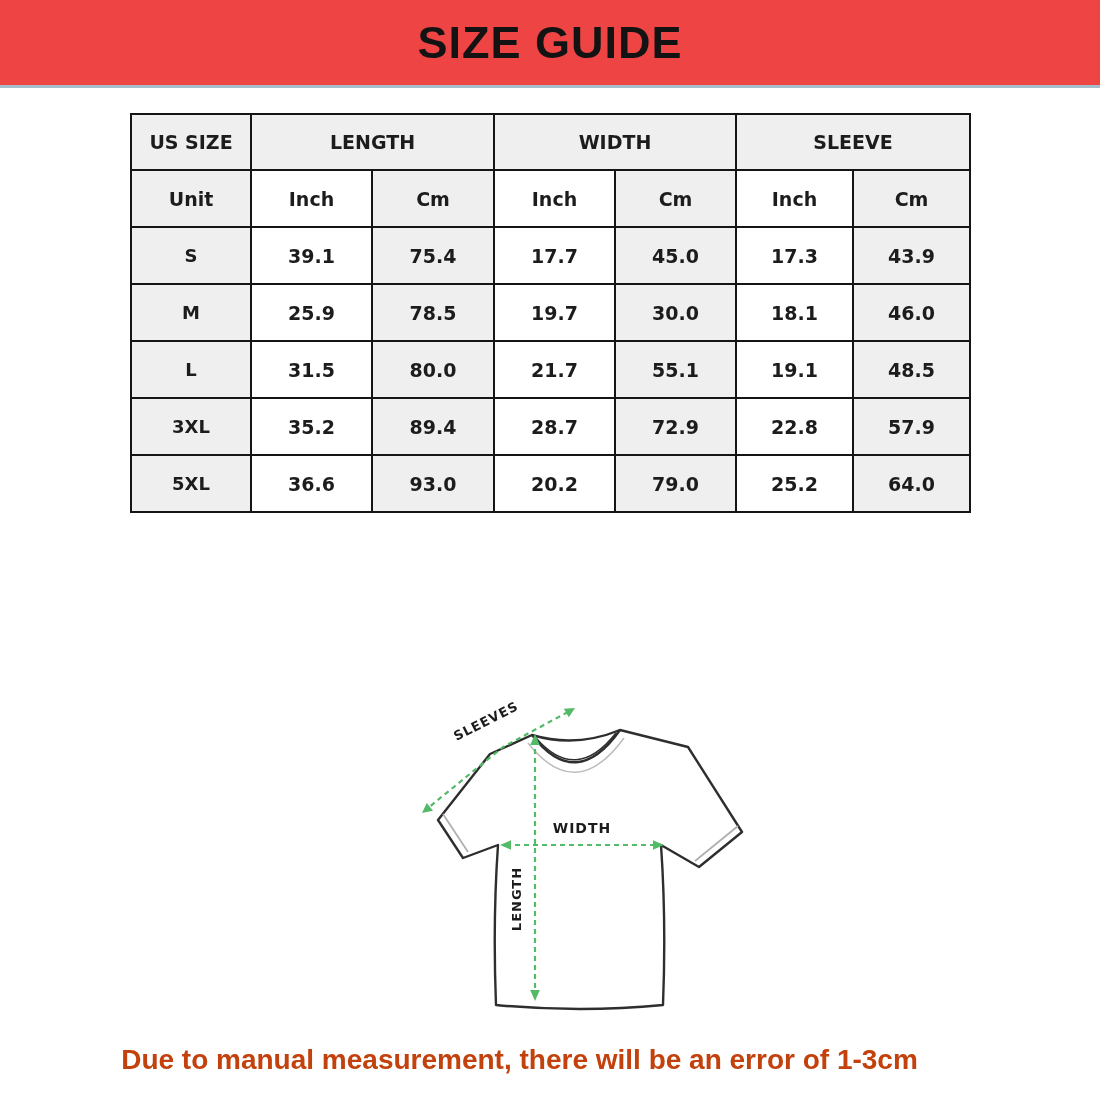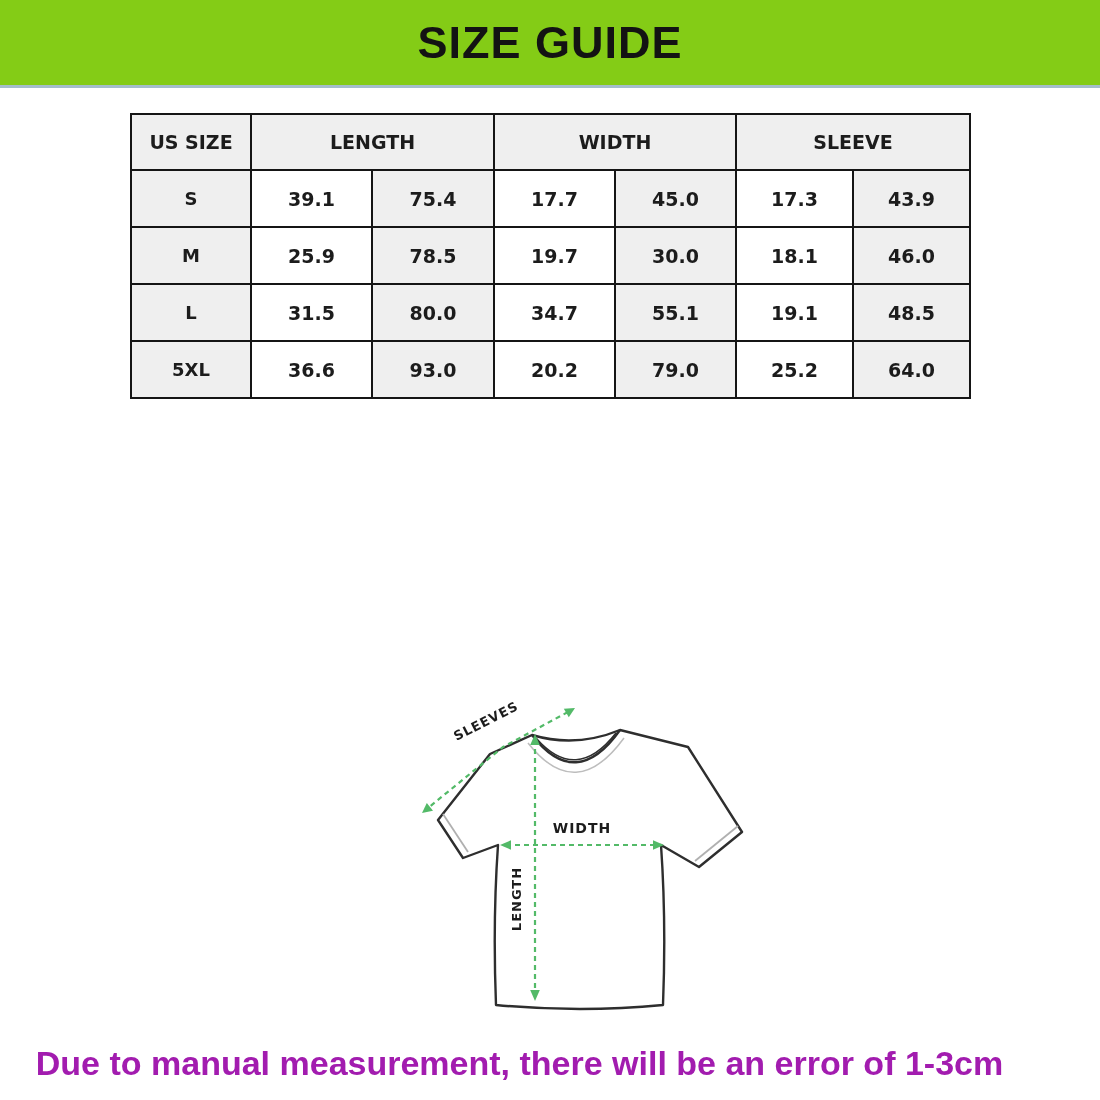--- a/index.html
+++ b/index.html
@@ -3,21 +3,21 @@
 <meta charset="utf-8">
 <style>
   html,body{margin:0;padding:0;}
   body{
     width:1100px;height:1100px;position:relative;background:#ffffff;
     font-family:"DejaVu Sans", sans-serif;color:#1a1a1a;overflow:hidden;
   }
   
   .banner{
     position:absolute;top:0;left:0;width:1100px;height:85px;
-    background:#84cc16;border-bottom:3px solid #a5becb;
+    background:#ef4444;border-bottom:3px solid #a5becb;
     display:flex;align-items:center;justify-content:center;
   }
   .banner-title{
     margin:0;font-family:"Liberation Sans", sans-serif;
     font-size:45px;font-weight:800;letter-spacing:1px;color:#131313;
   }
   
   table.size-table{
     position:absolute;left:130px;top:113px;
     border-collapse:collapse;table-layout:fixed;
@@ -34,21 +34,21 @@
   .shirt-wrap{position:absolute;left:402px;top:692px;width:365px;height:350px;}
   .shirt-wrap svg{display:block;}
   .diag-label{
     font-family:"DejaVu Sans", sans-serif;font-weight:bold;
     fill:#1c1c1c;letter-spacing:1px;
   }
   
   .note{
     position:absolute;top:1044px;left:0;width:1039px;text-align:center;
     font-family:"Liberation Sans", sans-serif;
-    font-size:34px;font-weight:700;color:#a21caf;
+    font-size:28px;font-weight:700;color:#c2410c;
   }
 </style>
 </head>
 <body>
 
 <div class="banner">
   <h1 class="banner-title">SIZE GUIDE</h1>
 </div>
 
 <table class="size-table">
@@ -62,20 +62,29 @@
       <col style="width:117px">
   </colgroup>
   <tbody>
   <tr class="group-row">
     <td class="g">US SIZE</td>
     <td class="g" colspan="2">LENGTH</td>
     <td class="g" colspan="2">WIDTH</td>
     <td class="g" colspan="2">SLEEVE</td>
   </tr>
   <tr>
+    <td class="g">Unit</td>
+    <td>Inch</td>
+    <td class="g">Cm</td>
+    <td>Inch</td>
+    <td class="g">Cm</td>
+    <td>Inch</td>
+    <td class="g">Cm</td>
+  </tr>
+  <tr>
     <td class="g sz">S</td>
     <td>39.1</td>
     <td class="g">75.4</td>
     <td>17.7</td>
     <td class="g">45.0</td>
     <td>17.3</td>
     <td class="g">43.9</td>
   </tr>
   <tr>
     <td class="g sz">M</td>
@@ -83,24 +92,33 @@
     <td class="g">78.5</td>
     <td>19.7</td>
     <td class="g">30.0</td>
     <td>18.1</td>
     <td class="g">46.0</td>
   </tr>
   <tr>
     <td class="g sz">L</td>
     <td>31.5</td>
     <td class="g">80.0</td>
-    <td>34.7</td>
+    <td>21.7</td>
     <td class="g">55.1</td>
     <td>19.1</td>
     <td class="g">48.5</td>
+  </tr>
+  <tr>
+    <td class="g sz">3XL</td>
+    <td>35.2</td>
+    <td class="g">89.4</td>
+    <td>28.7</td>
+    <td class="g">72.9</td>
+    <td>22.8</td>
+    <td class="g">57.9</td>
   </tr>
   <tr>
     <td class="g sz">5XL</td>
     <td>36.6</td>
     <td class="g">93.0</td>
     <td>20.2</td>
     <td class="g">79.0</td>
     <td>25.2</td>
     <td class="g">64.0</td>
   </tr>

